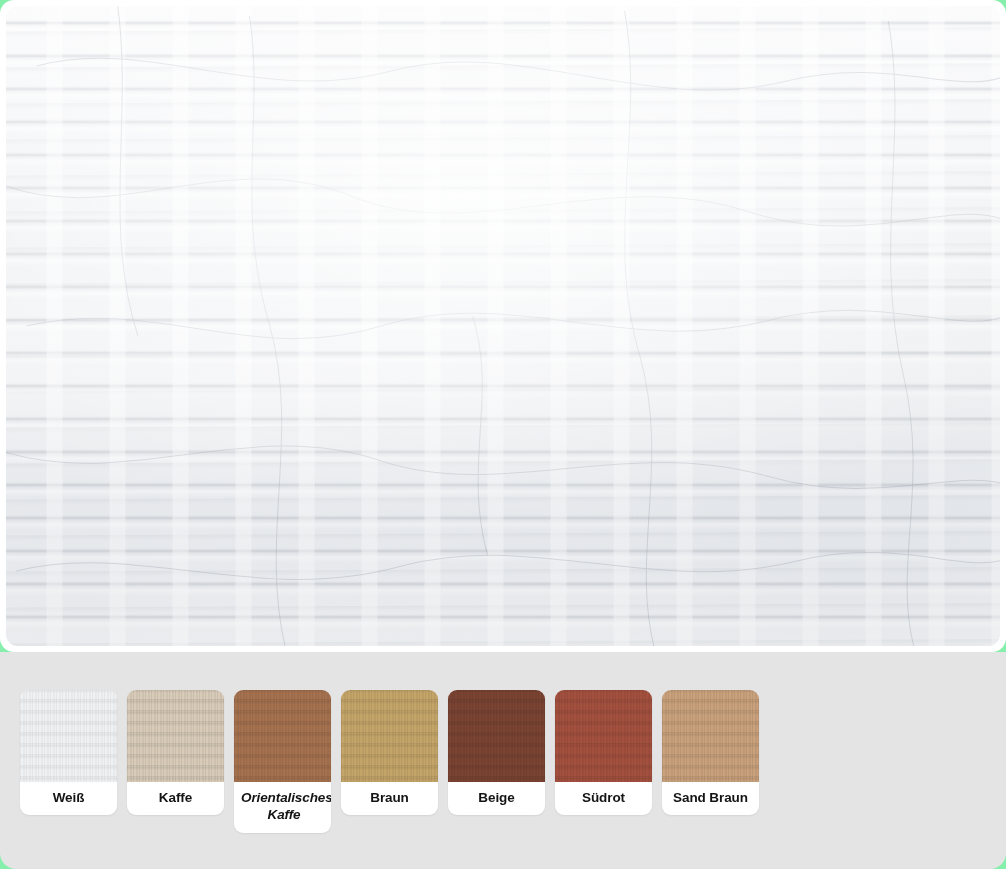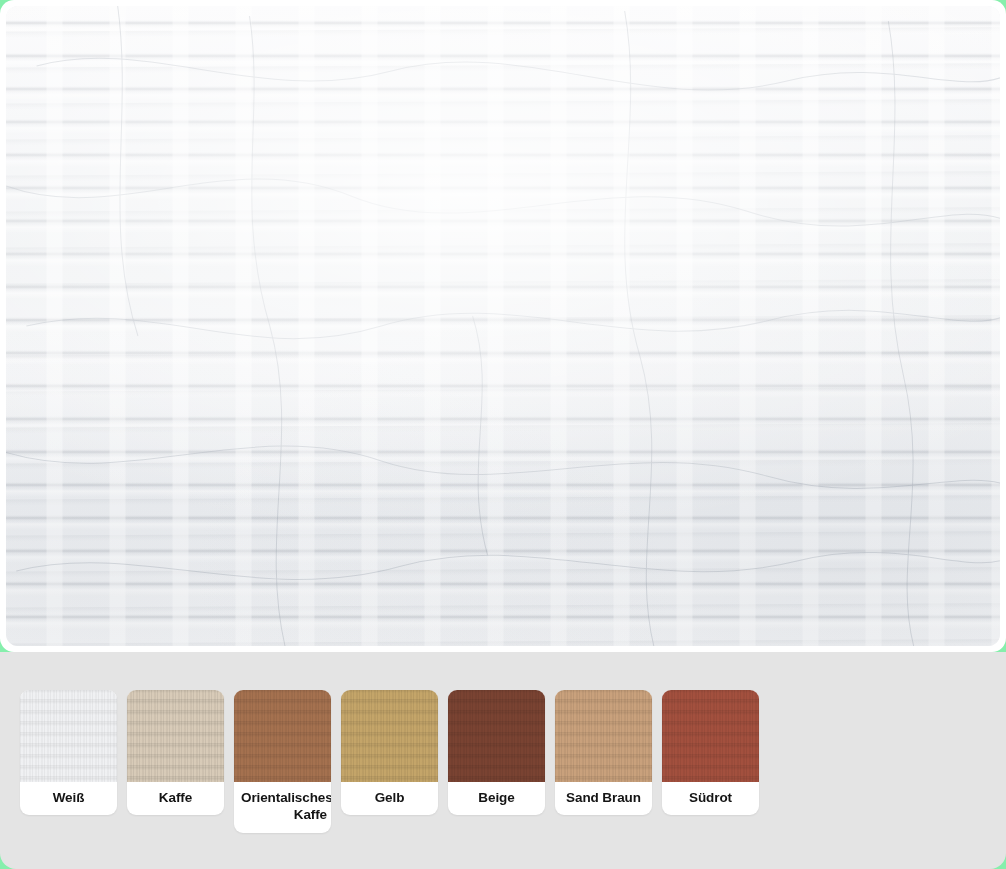--- a/index.html
+++ b/index.html
@@ -204,23 +204,24 @@
     padding: 7px 8px 9px 8px;
     font-size: 13.5px;
     font-weight: bold;
     color: #141414;
     line-height: 1.28;
     text-align: center;
     letter-spacing: -0.1px;
   }
 
   .swatch-label.two-line {
-    text-align: right;
+    text-align: center;
     padding-left: 7px;
     padding-right: 4px;
+    font-style: italic;
   }
 </style>
 </head>
 <body>
 
 <div id="app">
 
   <div class="preview-wrap">
     <div class="preview-surface">
       <div class="tex-base"></div>
@@ -259,30 +260,30 @@
         <div class="swatch-card">
           <div class="swatch-chip" style="background-color: rgb(216, 203, 184);"></div>
           <div class="swatch-label">Kaffe</div>
         </div>
         <div class="swatch-card">
           <div class="swatch-chip" style="background-color: rgb(165, 113, 79);"></div>
           <div class="swatch-label two-line">Orientalisches Kaffe</div>
         </div>
         <div class="swatch-card">
           <div class="swatch-chip" style="background-color: rgb(196, 165, 105);"></div>
-          <div class="swatch-label">Gelb</div>
+          <div class="swatch-label">Braun</div>
         </div>
         <div class="swatch-card">
           <div class="swatch-chip" style="background-color: rgb(122, 67, 50);"></div>
           <div class="swatch-label">Beige</div>
         </div>
         <div class="swatch-card">
+          <div class="swatch-chip" style="background-color: rgb(163, 80, 62);"></div>
+          <div class="swatch-label">Südrot</div>
+        </div>
+        <div class="swatch-card">
           <div class="swatch-chip" style="background-color: rgb(201, 161, 124);"></div>
           <div class="swatch-label">Sand Braun</div>
         </div>
-        <div class="swatch-card">
-          <div class="swatch-chip" style="background-color: rgb(163, 80, 62);"></div>
-          <div class="swatch-label">Südrot</div>
-        </div>
       </div>
   </div>
 
 </div>
 
 </body></html>

